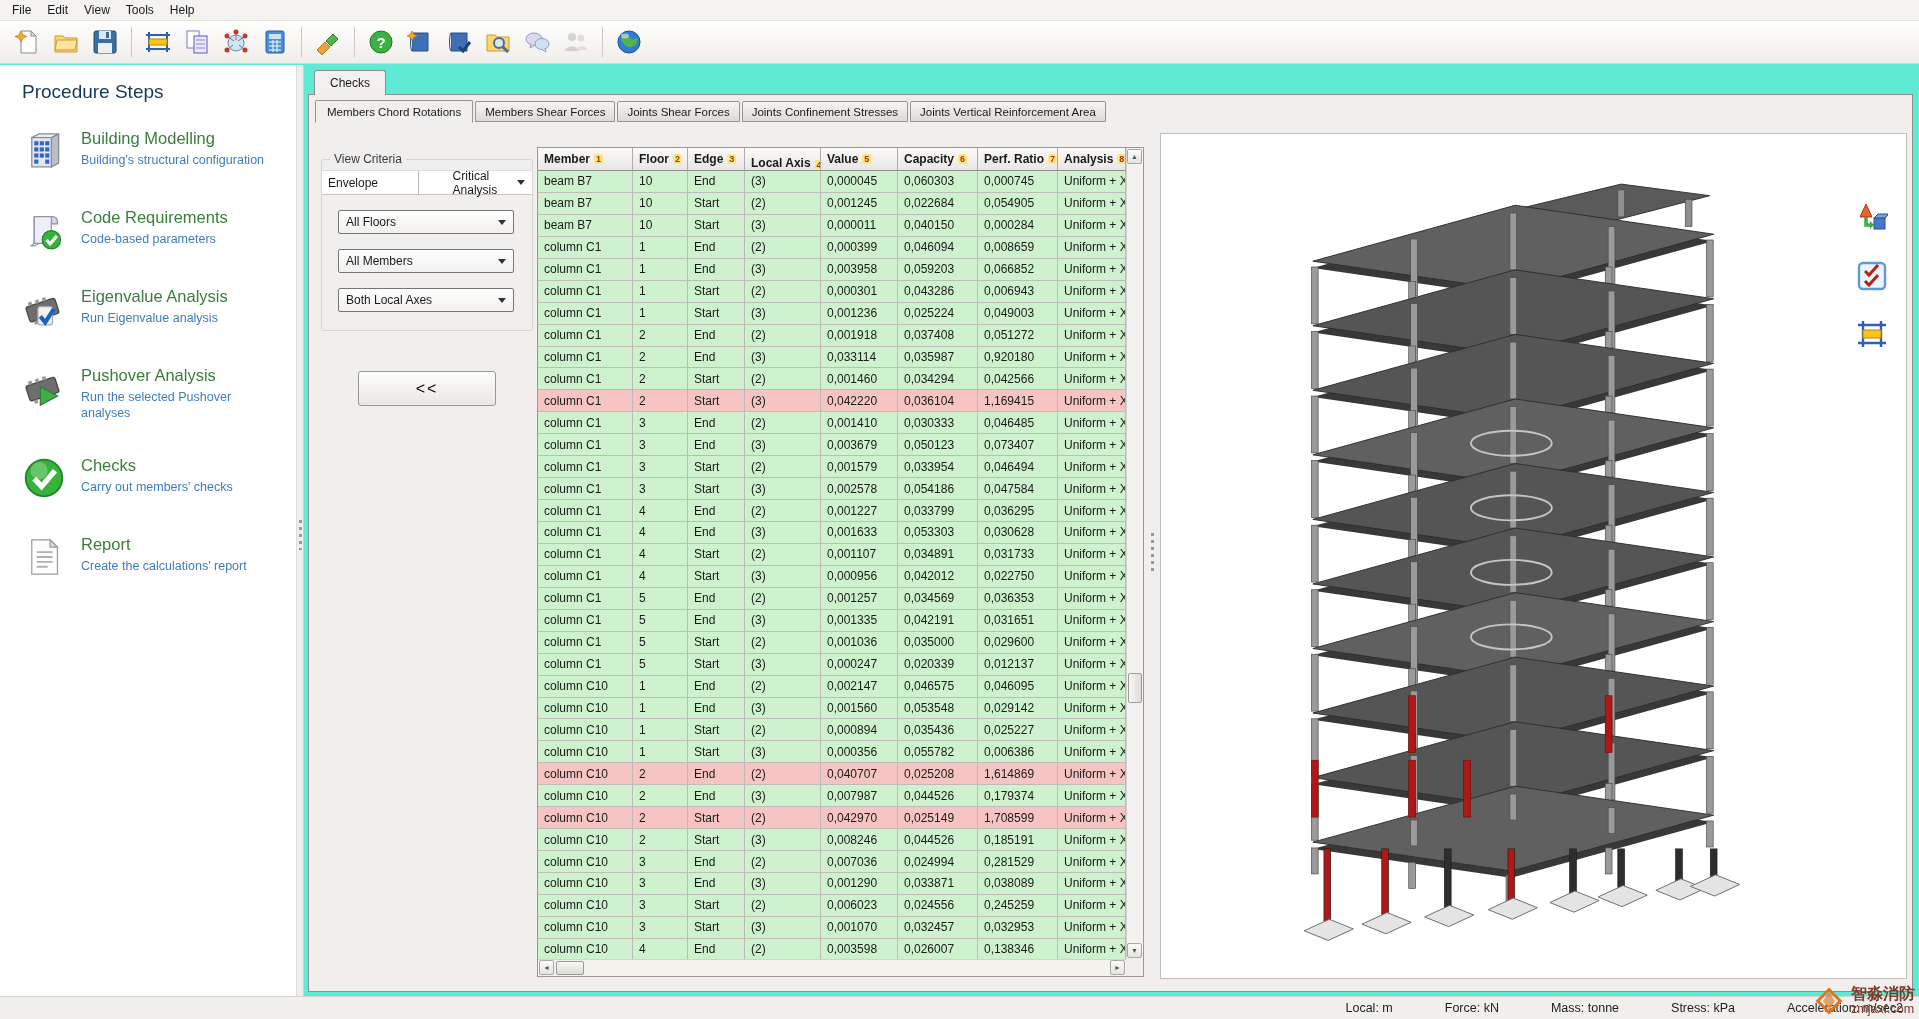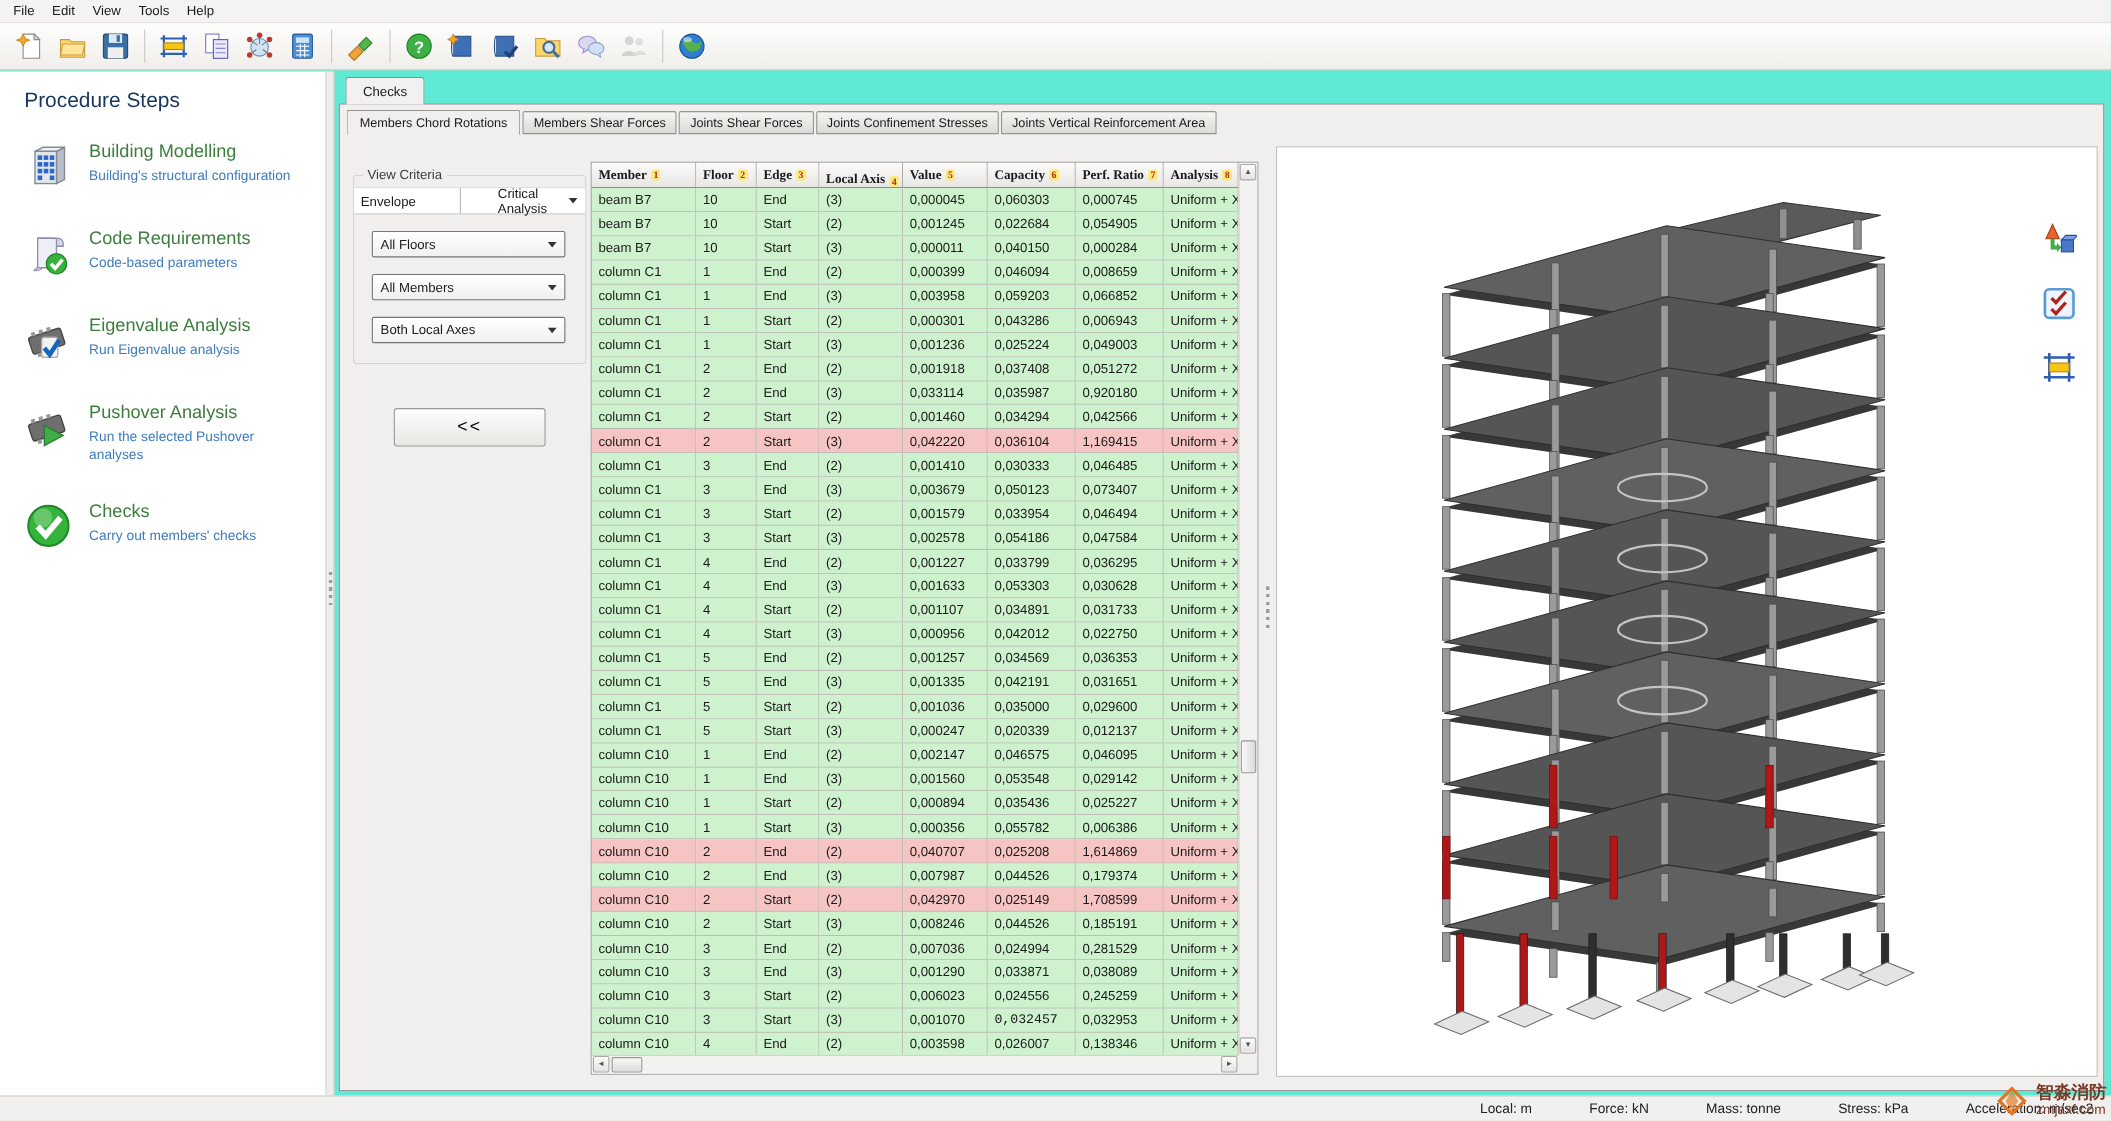--- a/index.html
+++ b/index.html
@@ -66,21 +66,21 @@
            height:24px; padding-left:7px; font-size:12px; margin:15px 18px 0 16px; }
   .collapse-btn { width:138px; height:35px; margin:40px auto 0; border:1px solid #9b9995; border-radius:3px;
                   background:linear-gradient(#fdfdfc,#e9e7e3); font-size:16px; letter-spacing:2px;
                   text-align:center; line-height:33px; font-family:"Liberation Sans",sans-serif; display:block; }
 
   
   .table-zone { position:absolute; left:228px; top:24px; width:607px; height:830px;
                 border:1px solid #9a9894; background:#fff; }
   .thead { display:flex; height:23px; }
   .hcell { background:linear-gradient(#fbfaf9,#e9e7e4); border-right:1px solid #aeaca9; border-bottom:1px solid #8f8d8a;
-           font-weight:bold; font-size:12px; display:flex; align-items:center; padding-left:6px; overflow:hidden; white-space:nowrap;font-family:Liberation Serif, serif; }
+           font-weight:bold; font-size:12px; display:flex; align-items:center; padding-left:6px; overflow:hidden; white-space:nowrap; }
   .badge { background:#fce97e; color:#b42c14; font-size:9px; padding:0 2px; margin-left:4px; border-radius:2px; font-weight:bold; }
   .trow { display:flex; height:21.94px; }
   .trow.ok  .cell { background:#cdf2cd; }
   .trow.fail .cell { background:#f6c5c3; }
   .cell { font-size:12px; display:flex; align-items:center; padding-left:6px;
           border-right:1px solid #bebcb9; border-bottom:1px solid #bebcb9; overflow:hidden; white-space:nowrap; }
   .vscroll { position:absolute; right:0; top:0; bottom:17px; width:17px; background:#f3f2f0; border-left:1px solid #d4d2cf; }
   .hscroll { position:absolute; left:0; right:17px; bottom:0; height:17px; background:#f3f2f0; border-top:1px solid #d4d2cf; }
   .sbtn { position:absolute; width:15px; height:15px; background:linear-gradient(#fcfcfc,#e4e2df);
           border:1px solid #aaa8a5; border-radius:2px; font-size:7px; color:#555;
@@ -327,20 +327,31 @@
           <circle cx="18" cy="18" r="15" fill="#35b33a" stroke="#1f8726" stroke-width="1.5"></circle>
           <circle cx="14" cy="12" r="7" fill="#ffffff" opacity=".25"></circle>
           <path d="M10 18.5l6 6.5 11-13" stroke="#fff" stroke-width="4.4" fill="none"></path>
         </svg></span>
         <div>
           <div class="step-title">Checks</div>
           <div class="step-sub">Carry out members' checks</div>
         </div>
       </div>
 
+      <div class="step">
+        <span class="step-icon"><svg viewBox="0 0 36 36">
+          <path d="M8 4h15l6 6v22H8z" fill="#fdfdfd" stroke="#9a9a9a"></path>
+          <path d="M23 4l6 6h-6z" fill="#dedede" stroke="#9a9a9a"></path>
+          <path d="M12 14h13M12 18h13M12 22h13M12 26h9" stroke="#b0b0b0" stroke-width="1.6"></path>
+        </svg></span>
+        <div>
+          <div class="step-title">Report</div>
+          <div class="step-sub">Create the calculations' report</div>
+        </div>
+      </div>
     </div>
 
     <div class="vsplit">
         <div class="grip-v"></div>
       </div>
 
     <div class="content">
       <div class="maintab">Checks</div>
       <div class="tabpage">
         <div class="subtabs" id="subtabs">
@@ -753,21 +764,21 @@
                   <div class="cell" style="width: 80px;">0,024556</div>
                   <div class="cell" style="width: 80px;">0,245259</div>
                   <div class="cell" style="width: 68px;">Uniform + X</div>
                 </div>
                 <div class="trow ok">
                   <div class="cell" style="width: 95px;">column C10</div>
                   <div class="cell" style="width: 55px;">3</div>
                   <div class="cell" style="width: 57px;">Start</div>
                   <div class="cell" style="width: 76px;">(3)</div>
                   <div class="cell" style="width: 77px;">0,001070</div>
-                  <div class="cell" style="width: 80px; font-family: Liberation Mono, monospace;">0,032457</div>
+                  <div class="cell" style="width: 80px;">0,032457</div>
                   <div class="cell" style="width: 80px;">0,032953</div>
                   <div class="cell" style="width: 68px;">Uniform + X</div>
                 </div>
                 <div class="trow ok">
                   <div class="cell" style="width: 95px;">column C10</div>
                   <div class="cell" style="width: 55px;">4</div>
                   <div class="cell" style="width: 57px;">End</div>
                   <div class="cell" style="width: 76px;">(2)</div>
                   <div class="cell" style="width: 77px;">0,003598</div>
                   <div class="cell" style="width: 80px;">0,026007</div>

